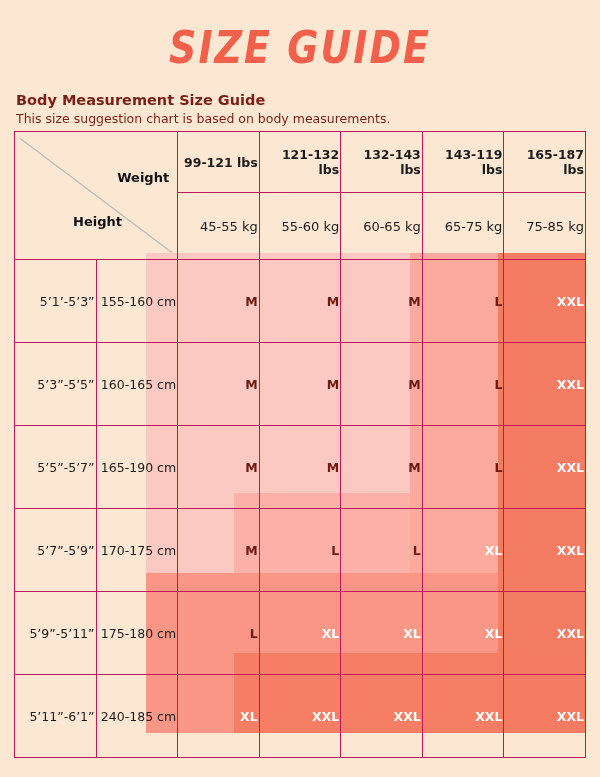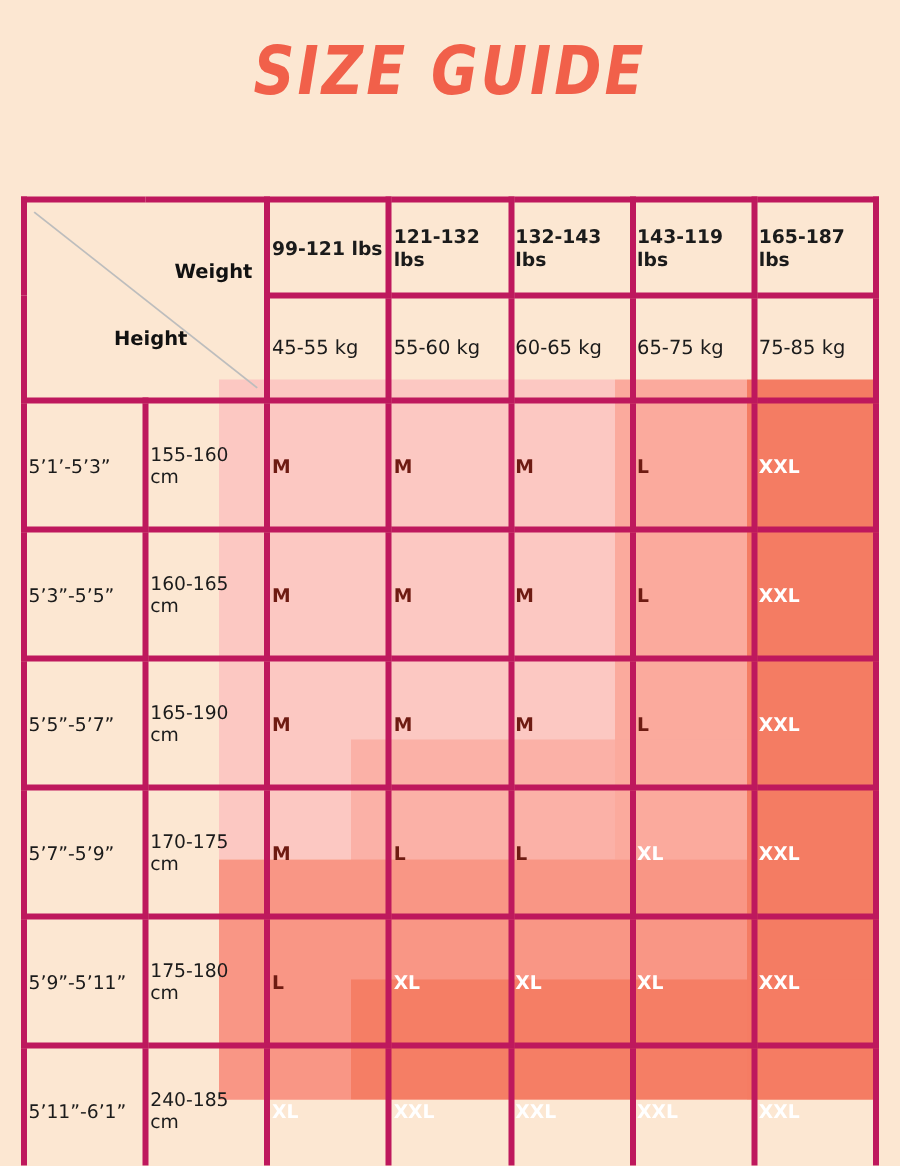--- a/index.html
+++ b/index.html
@@ -67,22 +67,22 @@
   }
 
   table.size-table {
     position: relative;
     z-index: 2;
     border-collapse: collapse;
     width: 572px;
     table-layout: fixed;
   }
   table.size-table td {
-    border: 4px solid #be185d;
-    text-align: left;
+    border: 1px solid #be185d;
+    text-align: right;
     vertical-align: middle;
     font-family: "DejaVu Sans", sans-serif;
     color: #1b1b1b;
     background: transparent;
   }
 
   
   td.corner {
     background: #ffffff;
     padding: 0;
@@ -148,20 +148,22 @@
   }
   td.cell.dark-txt  { color: #6e1b12; }
   td.cell.light-txt { color: #ffffff; }
 </style>
 </head>
 <body>
 
 <h1 class="title">SIZE GUIDE</h1>
 
 <div class="subhead-wrap">
+  <p class="subhead">Body Measurement Size Guide</p>
+  <p class="subtext">This size suggestion chart is based on body measurements.</p>
 </div>
 
 <div class="table-wrap">
 
   <div class="blocks">
 
     <div class="blk" style="left:132px; top:122px; width:264px; height:320px; background:#fcc8c2;"></div>
 
     <div class="blk" style="left:396px; top:122px; width:88px; height:320px; background:#fbaa9d;"></div>
     <div class="blk" style="left:220px; top:362px; width:264px; height:160px; background:#fbaa9d; opacity:0.75;"></div>

